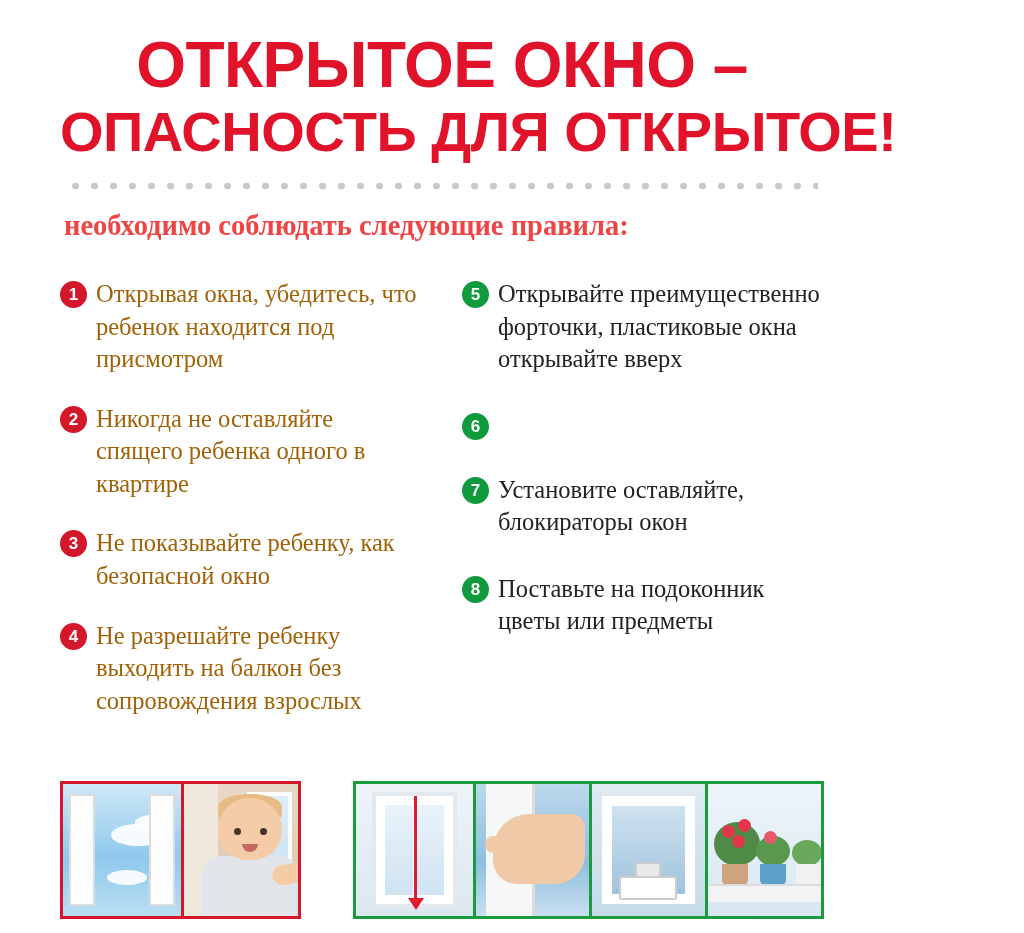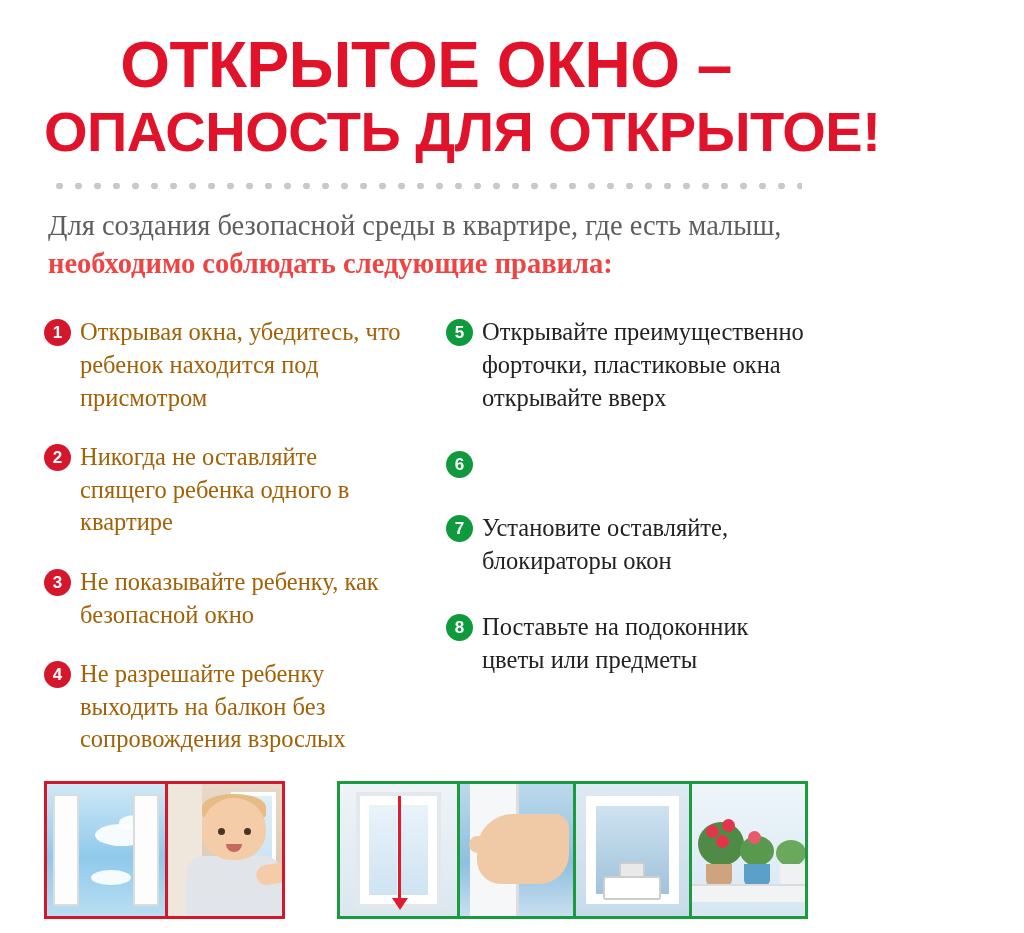--- a/index.html
+++ b/index.html
@@ -13,20 +13,21 @@
     font-family: "Liberation Sans", sans-serif;
     overflow: hidden;
   }
   .poster {
     position: relative;
     width: 852px;
     height: 933px;
     box-sizing: border-box;
     padding: 34px 44px 8px 44px;
     background: #ffffff;
+    margin-left: 16px;
   }
 
   
   .title-block {
     text-align: center;
     margin: 0 0 4px 0;
   }
   .title-line {
     color: #e1132a;
     font-weight: bold;
@@ -285,21 +286,20 @@
 <div class="poster">
 
   <div class="title-block">
     <div class="title-line">ОТКРЫТОЕ ОКНО –</div>
     <div class="title-line second">ОПАСНОСТЬ ДЛЯ ОТКРЫТОЕ!</div>
   </div>
 
   <div class="dots"></div>
 
   <div class="intro">
-    <span>Для создания безопасной среды в квартире, где есть малыш,</span>
     <span class="bold">необходимо соблюдать следующие правила:</span>
   </div>
 
   <div class="columns">
 
     <div class="col col-left">
       <div class="rule">
         <div class="badge red">1</div>
         <div class="rule-text">Открывая окна, убедитесь, что ребенок находится под присмотром</div>
       </div>

